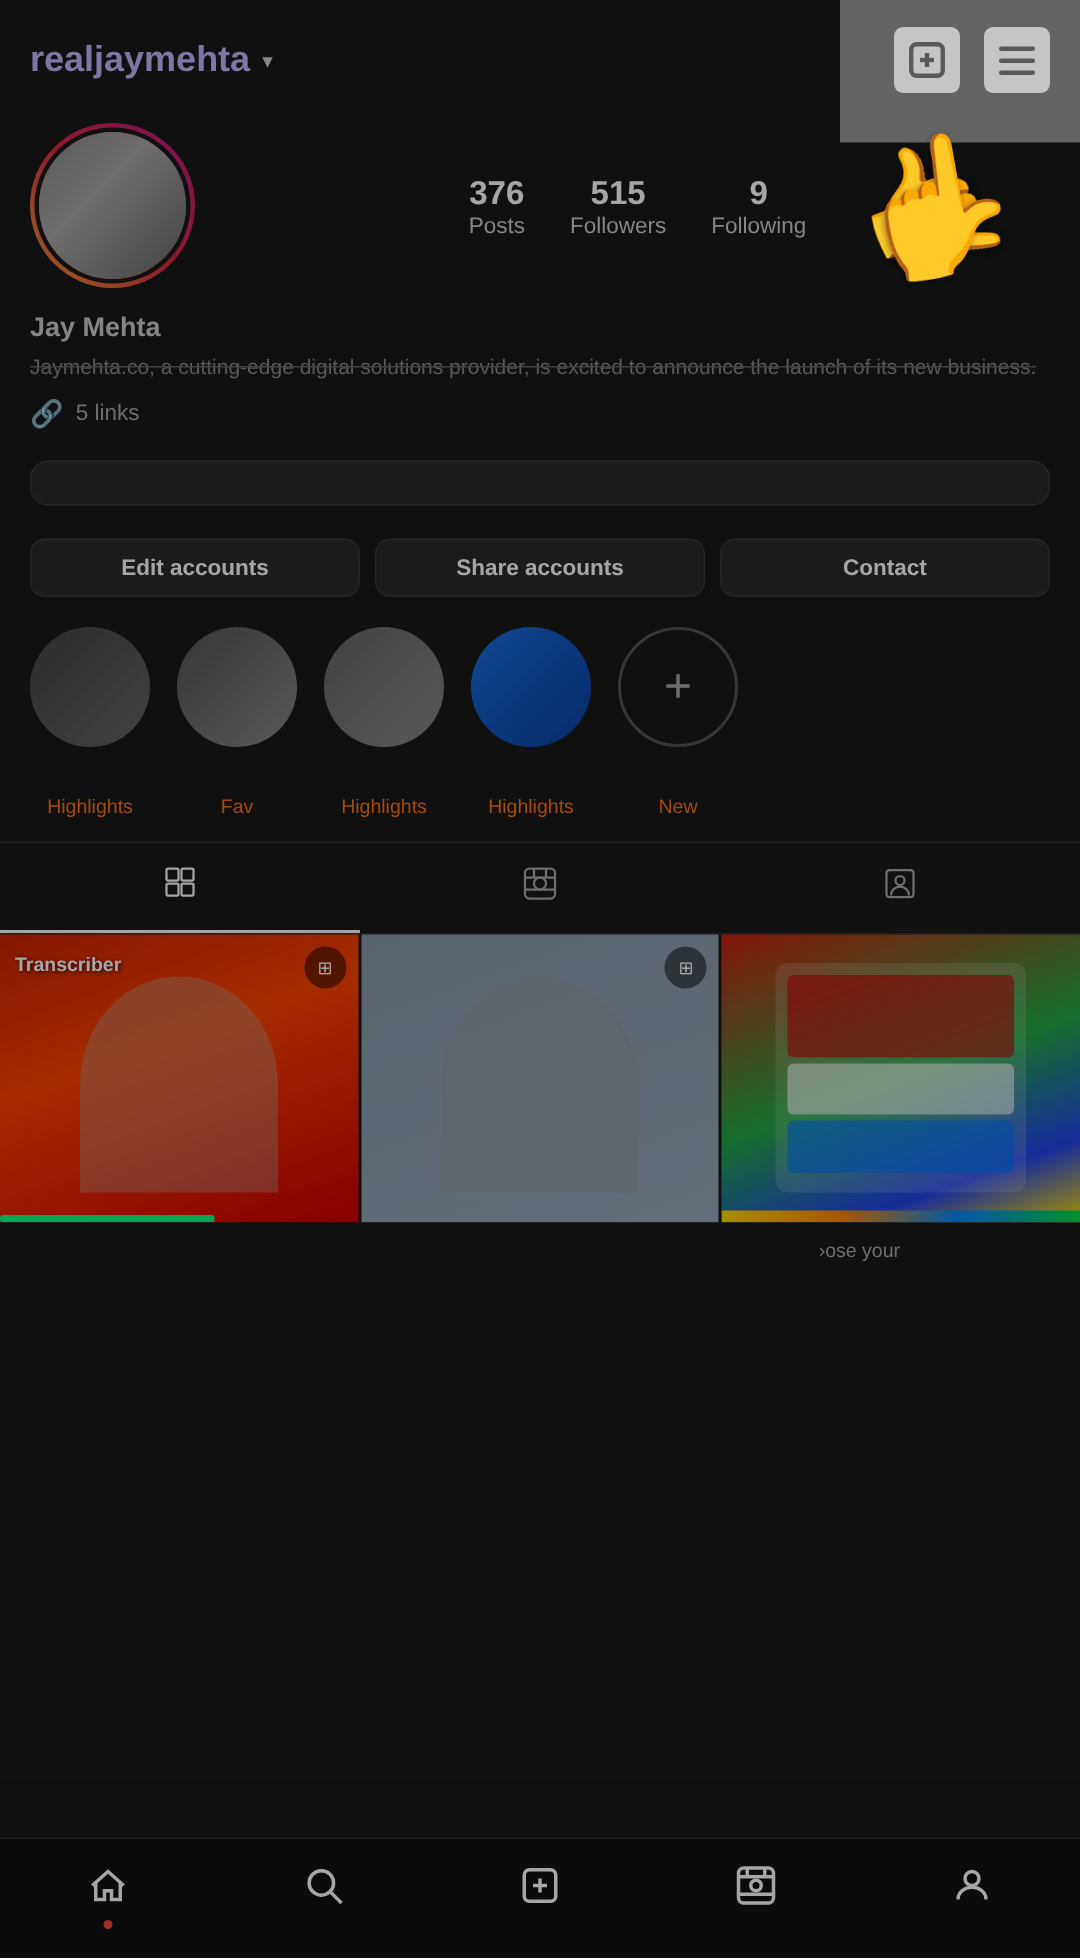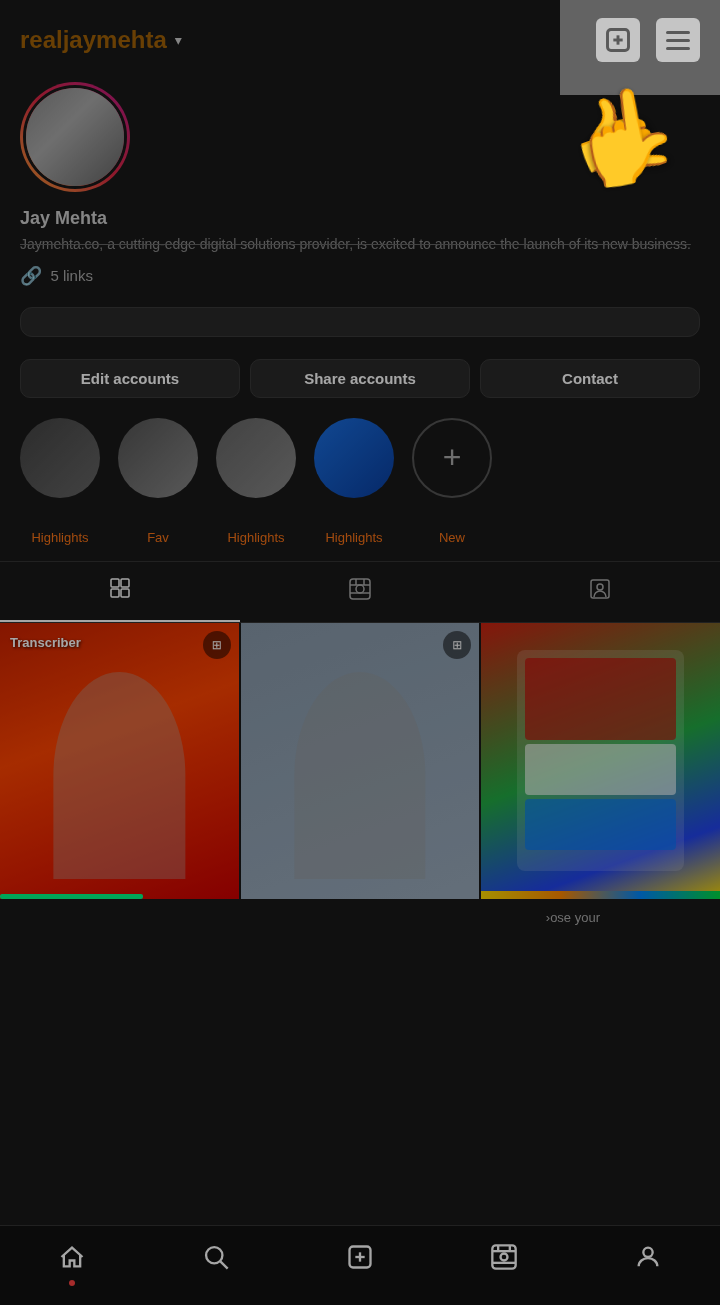--- a/index.html
+++ b/index.html
@@ -23,21 +23,21 @@
       position: relative;
     }
     .username-row {
       display: flex;
       align-items: center;
       gap: 8px;
     }
     .username {
       font-size: 24px;
       font-weight: 700;
-      color: #a16207;
+      color: #c4b5fd;
     }
     .dropdown-arrow {
       font-size: 14px;
       color: #ccc;
     }
     .header-icons {
       display: flex;
       gap: 16px;
       align-items: center;
     }
@@ -267,21 +267,21 @@
       color: #fff;
     }
 
     
     .posts-grid {
       display: grid;
       grid-template-columns: repeat(3, 1fr);
       gap: 2px;
     }
     .post-item {
-      height: 276px;
+      height: 192px;
       background: #333;
       overflow: hidden;
       position: relative;
     }
     .post-1 {
       background: linear-gradient(160deg, #cc2200 0%, #ff4400 40%, #cc0000 100%);
     }
     .post-2 {
       background: linear-gradient(160deg, #8899aa 0%, #99aabb 100%);
     }
@@ -415,20 +415,34 @@
     </div>
   </div>
 </div>
 
 <div class="profile-section">
   <div class="avatar-wrapper">
     <div class="avatar-ring">
       <div class="avatar-inner">
         <div class="avatar-img"></div>
       </div>
+    </div>
+  </div>
+  <div class="stats-row">
+    <div class="stat-item">
+      <span class="stat-number">376</span>
+      <span class="stat-label">Posts</span>
+    </div>
+    <div class="stat-item">
+      <span class="stat-number">515</span>
+      <span class="stat-label">Followers</span>
+    </div>
+    <div class="stat-item">
+      <span class="stat-number">9</span>
+      <span class="stat-label">Following</span>
     </div>
   </div>
 </div>
 
 <div class="bio-section">
   <div class="display-name">Jay Mehta</div>
   <div class="bio-text">Jaymehta.co, a cutting-edge digital solutions provider, is excited to announce the launch of its new business.</div>
   <div class="links-row">
     <span class="link-icon">🔗</span>
     <span class="links-text">5 links</span>

